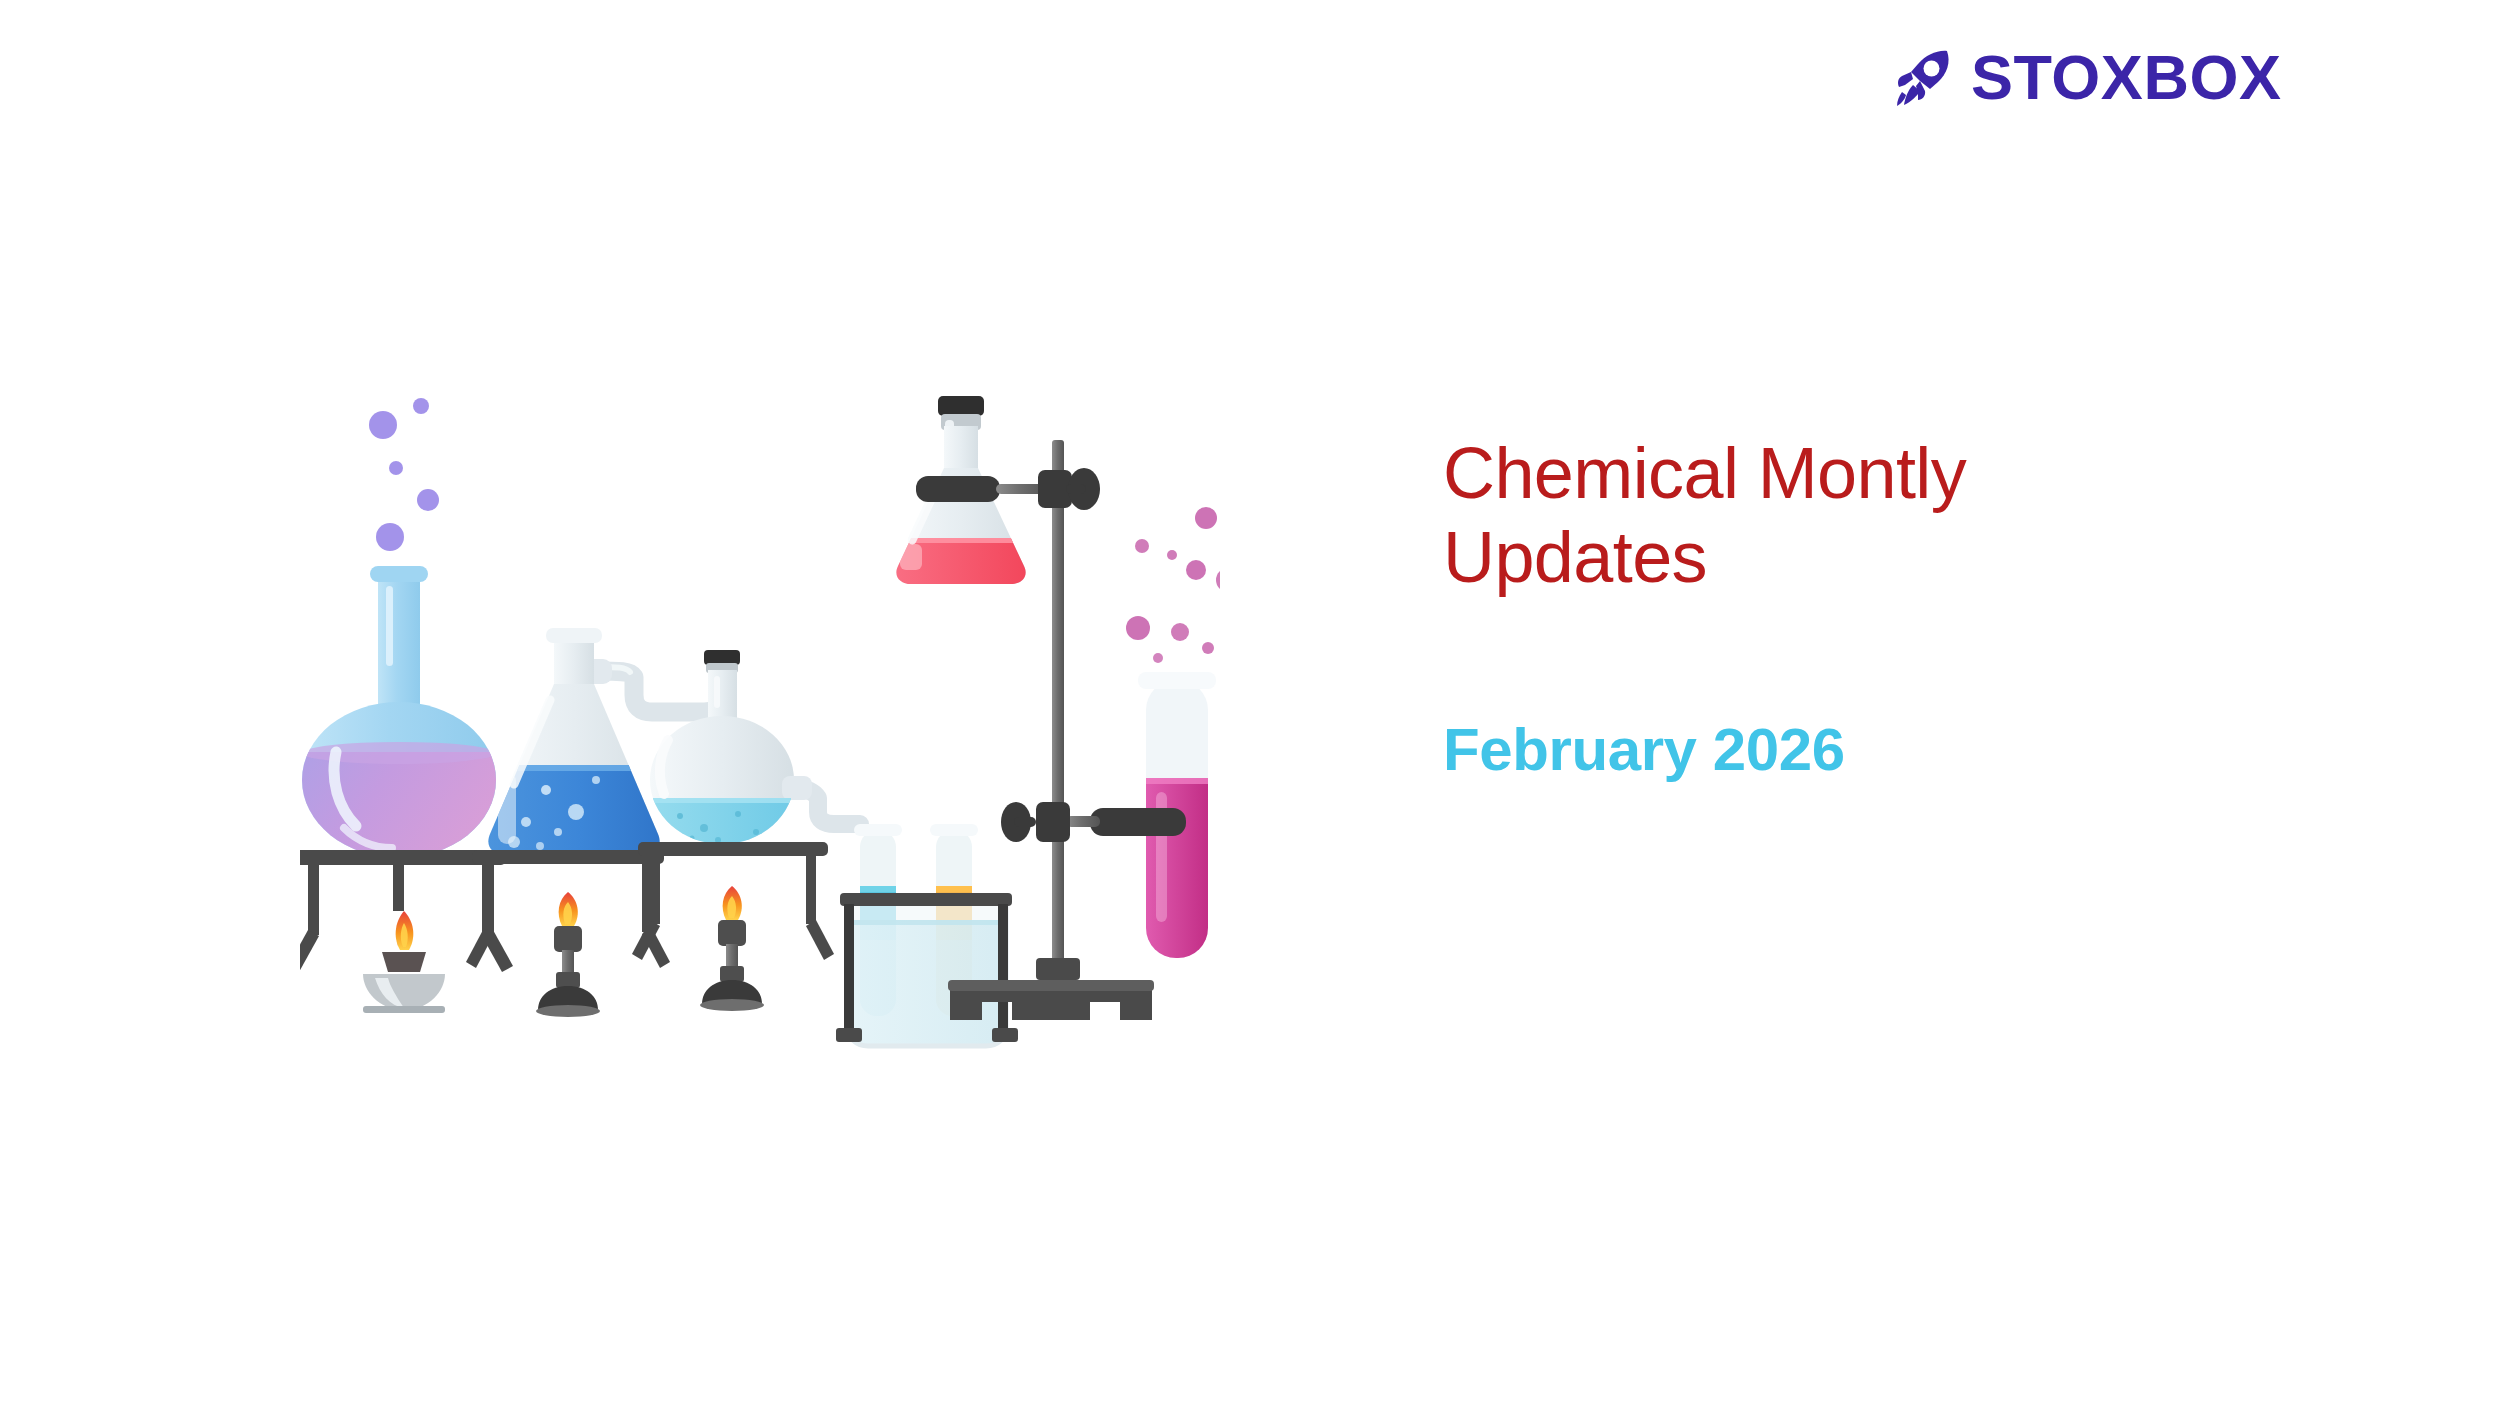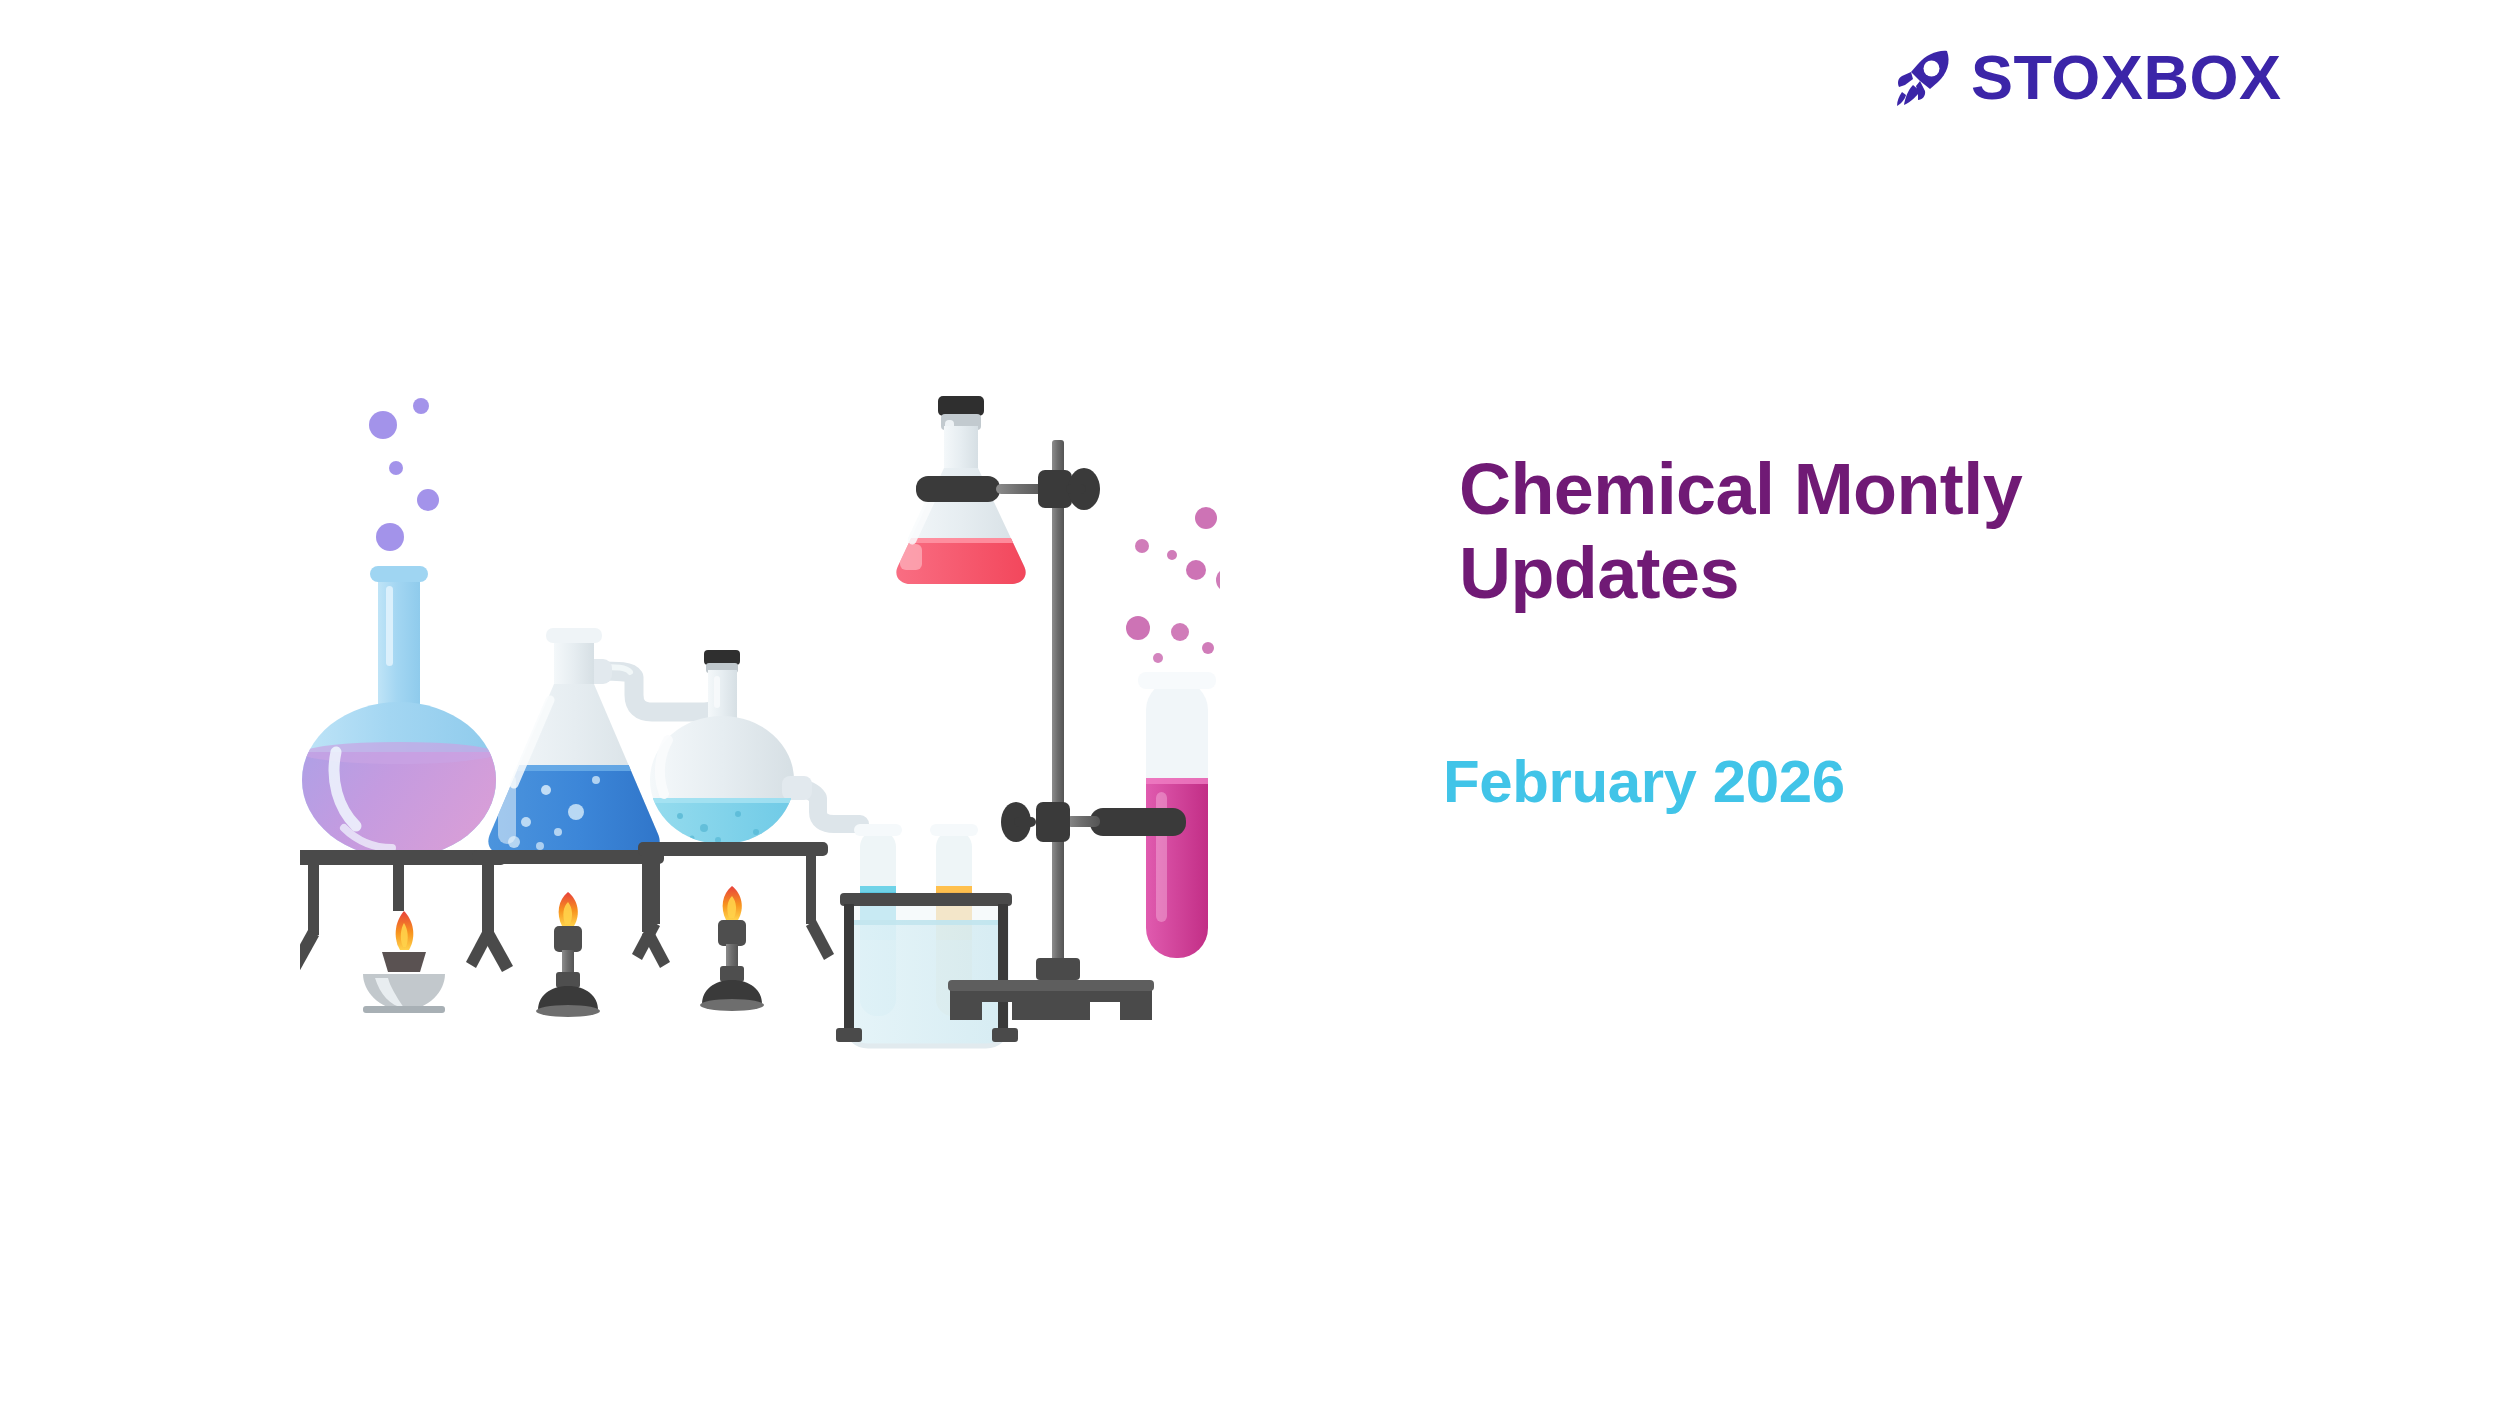--- a/index.html
+++ b/index.html
@@ -45,26 +45,26 @@
 
   
   #headline-block {
     position: absolute;
     left: 1443px;
     top: 432px;
     width: 900px;
   }
   #main-title {
     font-family: "Liberation Sans", sans-serif;
-    font-weight: bold;
+    font-weight: normal;
     font-size: 72px;
     line-height: 1.16;
     letter-spacing: -0.6px;
-    color: #701a75;
-    margin: 16px;
+    color: #b91c1c;
+    margin: 0;
     max-width: 640px;
   }
   #date-subtitle {
     font-family: "Liberation Sans", sans-serif;
     font-weight: bold;
     font-size: 60px;
     line-height: 1.1;
     letter-spacing: -0.4px;
     color: #41C4E8;
     margin: 0;

